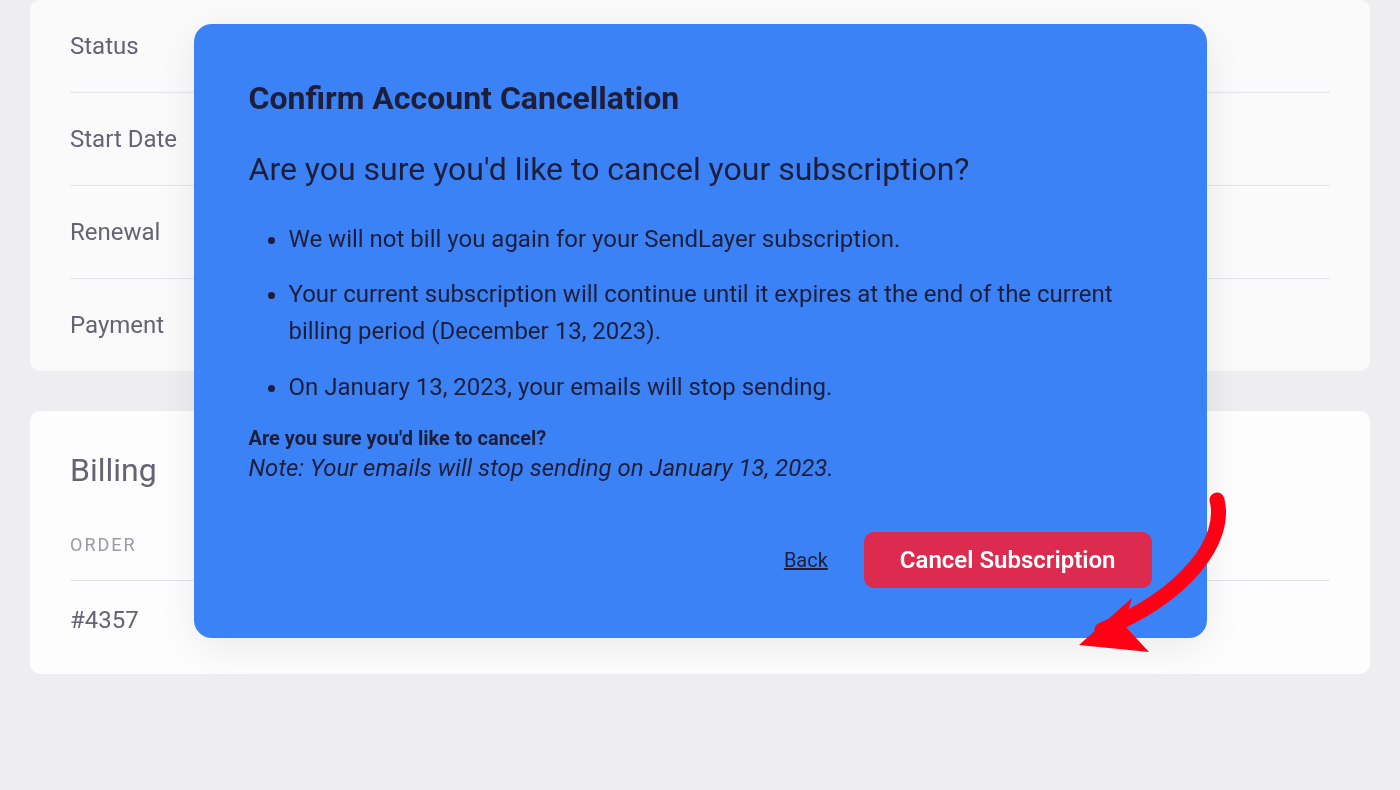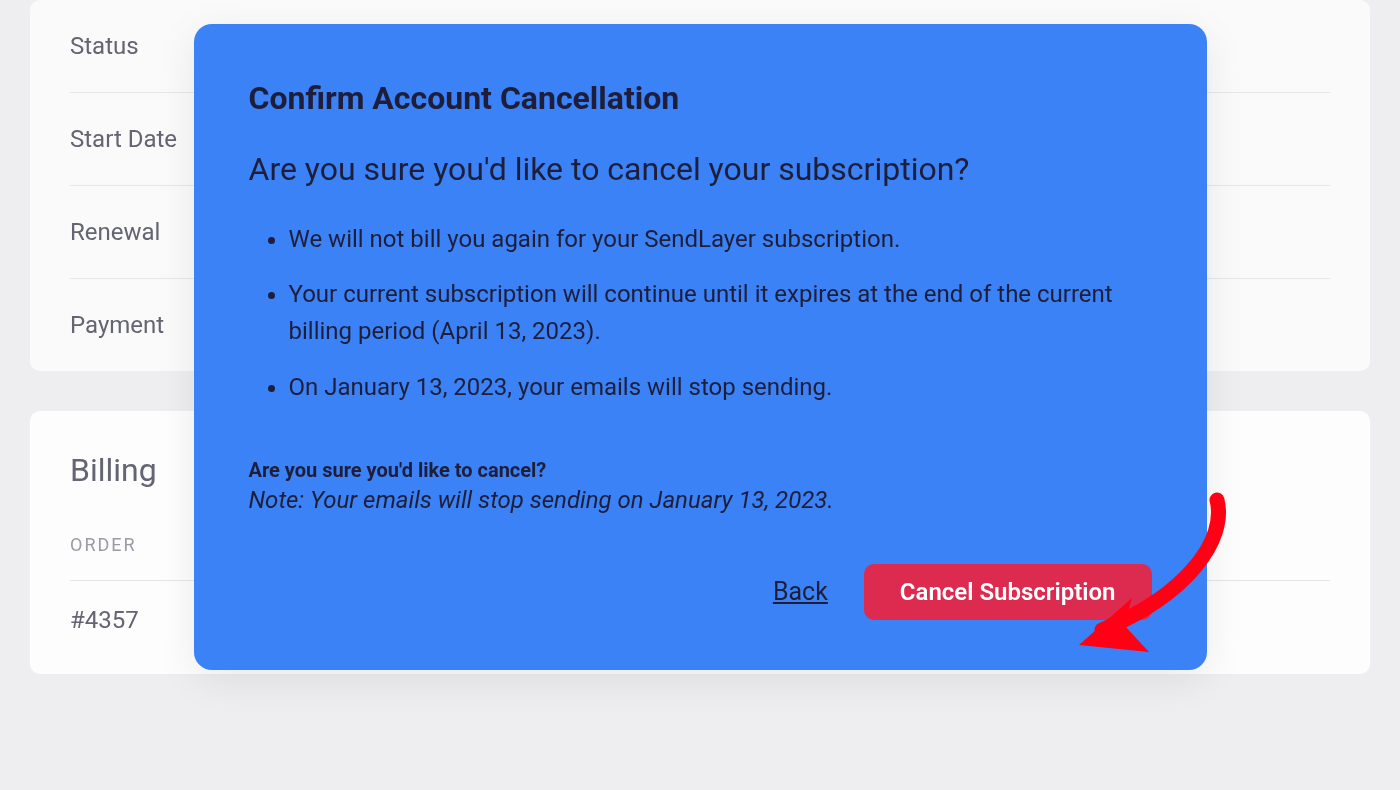--- a/index.html
+++ b/index.html
@@ -89,21 +89,21 @@
     }
     .modal-intro {
       font-size: 32px;
       line-height: 1.5;
       color: #1e1e3a;
       margin-bottom: 28px;
     }
     .modal-list {
       list-style: disc;
       padding-left: 40px;
-      margin-bottom: 52px;
+      margin-bottom: 20px;
     }
     .modal-list li {
       font-size: 24px;
       line-height: 1.55;
       color: #1e1e3a;
       margin-bottom: 18px;
     }
     .modal-list li:last-child {
       margin-bottom: 0;
     }
@@ -119,21 +119,21 @@
       color: #1e1e3a;
       margin-bottom: 50px;
     }
     .modal-actions {
       display: flex;
       justify-content: flex-end;
       align-items: center;
       gap: 36px;
     }
     .back-link {
-      font-size: 25px;
+      font-size: 20px;
       color: #1e1e3a;
       text-decoration: underline;
       background: none;
       border: none;
       cursor: pointer;
       font-family: inherit;
     }
     .cancel-btn {
       background: #dc2b4f;
       color: #ffffff;
@@ -170,21 +170,21 @@
 </div>
 
 <div class="modal-overlay">
   <div class="modal">
     <h2 class="modal-title">Confirm Account Cancellation</h2>
     <p class="modal-intro">
       <span>Are you sure you'd like to cancel your subscription?</span><br>
     </p>
     <ul class="modal-list">
       <li>We will not bill you again for your SendLayer subscription.</li>
-      <li>Your current subscription will continue until it expires at the end of the current billing period (April 13, 2023).</li>
+      <li>Your current subscription will continue until it expires at the end of the current billing period (December 13, 2023).</li>
       <li>On January 13, 2023, your emails will stop sending.</li>
     </ul>
     <p class="modal-confirm">Are you sure you'd like to cancel?</p>
     <p class="modal-note">Note: Your emails will stop sending on January 13, 2023.</p>
     <div class="modal-actions">
       <button class="back-link">Back</button>
       <button class="cancel-btn">Cancel Subscription</button>
     </div>
 
     <svg class="arrow-annotation" width="200" height="190" viewBox="0 0 200 190">

